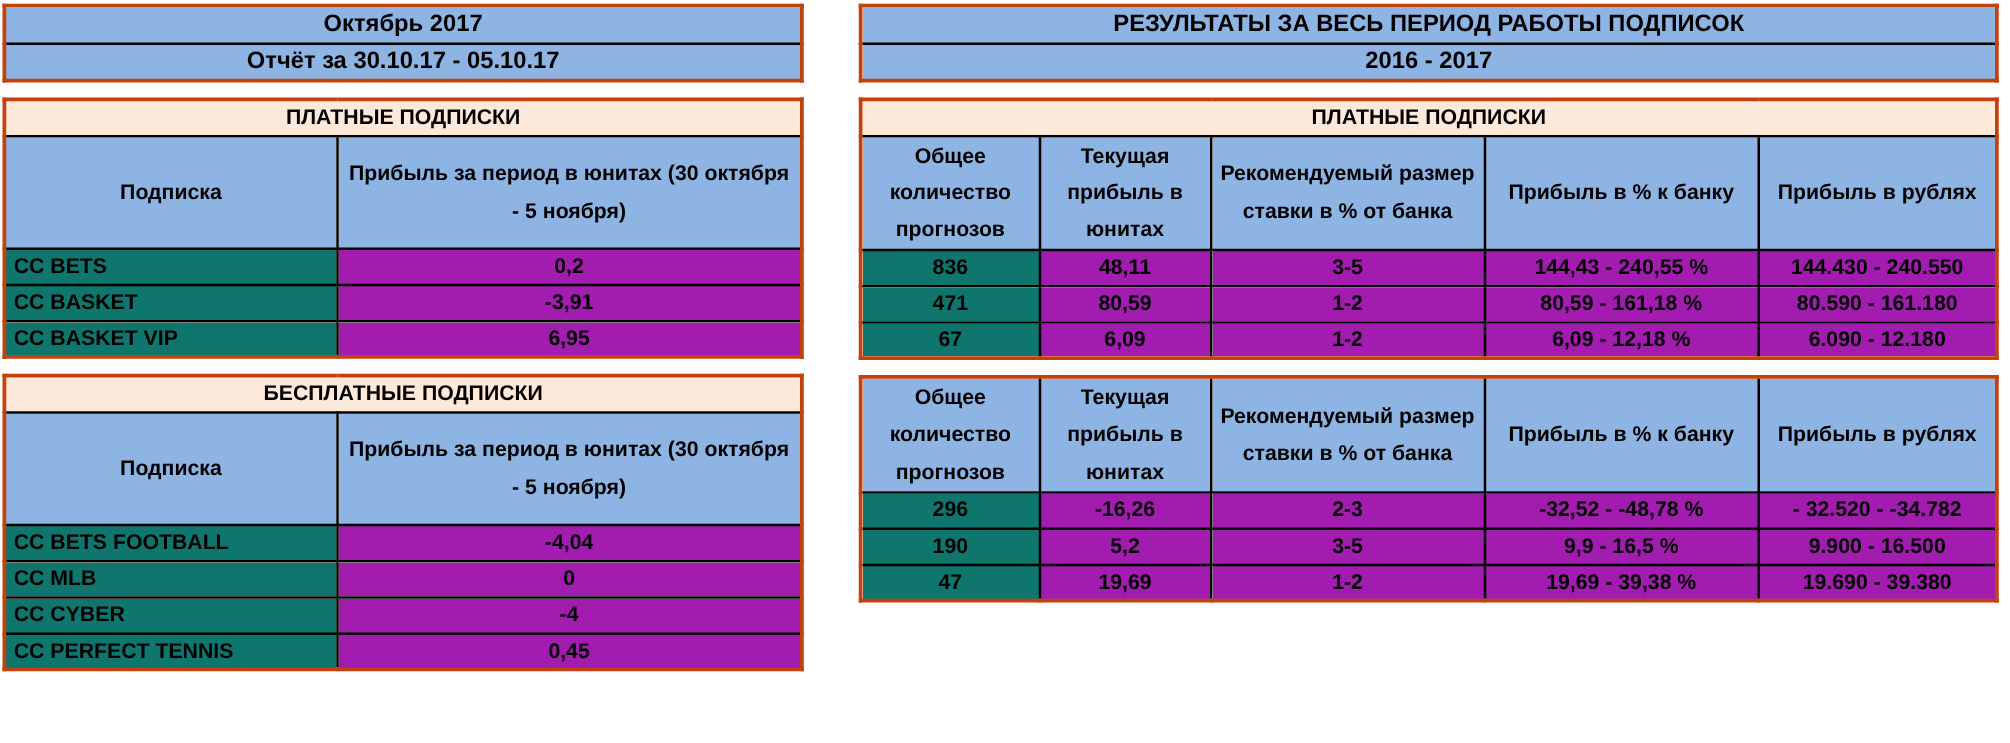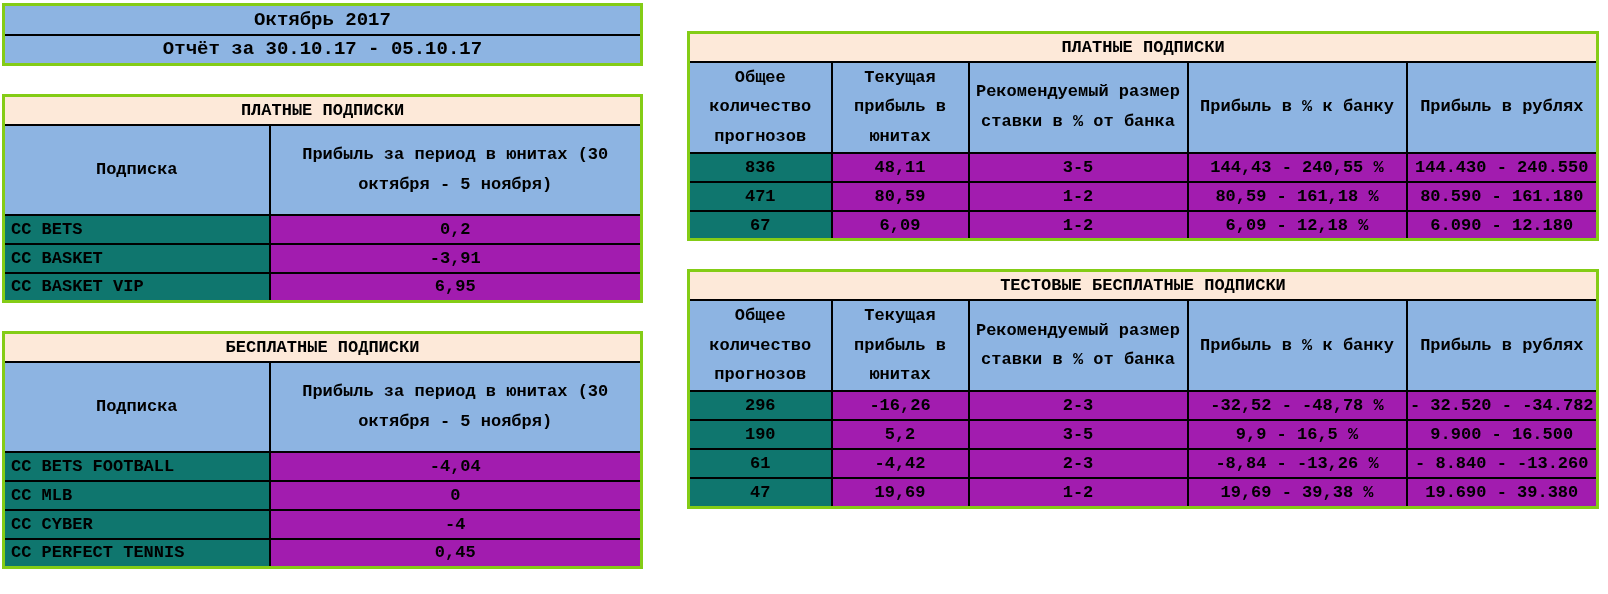--- a/index.html
+++ b/index.html
@@ -9,28 +9,28 @@
     font-family: "Liberation Sans", sans-serif;
     font-weight: bold; color: #000;
     overflow: hidden;
   }
   .page { display: flex; gap: 44px; padding: 3px 5px 0 2px; }
   .col { display: flex; flex-direction: column; }
   .col.left  { flex: 0 0 641px; width: 641px; }
   .col.right { flex: 0 0 912px; width: 912px; }
 
   table { border-collapse: collapse; width: 100%; table-layout: fixed; }
-  .hdr-table, .datatable { border: 3px solid #84cc16; font-family: Liberation Mono, monospace; }
+  .hdr-table, .datatable { border: 3px solid #c2410c; }
   .hdr-table td, .datatable td { border: 2px solid #000; text-align: center; vertical-align: middle; overflow: hidden; }
 
   .hdr-table td {
     height: 30px; font-size: 19px;
     background: #8db4e2;
   }
-  .datatable { margin-top: 28px; }
+  .datatable { margin-top: 12px; }
   .title-cell { height: 29px; background: #fde9d9; font-size: 17px; }
   .header-cell {
     height: 90px; background: #8db4e2;
     font-size: 17px; line-height: 1.75; padding: 0 6px;
   }
   .data-cell { height: 29px; font-size: 17px; background: #a21caf; white-space: nowrap; }
   .data-cell.first { background: #0f766e; }
   .left-table .data-cell.first { text-align: left; padding-left: 6px; }
 </style>
 </head>
@@ -107,20 +107,26 @@
             <td class="data-cell first">CC PERFECT TENNIS</td>
             <td class="data-cell">0,45</td>
           </tr>
         </tbody>
       </table>
   </div>
 
   <div class="col right">
     <table class="hdr-table">
       <tbody>
+        <tr>
+            <td>РЕЗУЛЬТАТЫ ЗА ВЕСЬ ПЕРИОД РАБОТЫ ПОДПИСОК</td>
+          </tr>
+        <tr>
+            <td>2016 - 2017</td>
+          </tr>
       </tbody>
     </table>
 
     <table class="datatable right-table">
       <colgroup>
         <col style="width:143px">
           <col style="width:137px">
           <col style="width:219px">
         <col style="width:219px">
           <col>
@@ -163,23 +169,20 @@
     <table class="datatable right-table">
       <colgroup>
         <col style="width:143px">
           <col style="width:137px">
           <col style="width:219px">
         <col style="width:219px">
           <col>
       </colgroup>
     <tbody>
           <tr>
-            <td colspan="5" class="title-cell">ТЕСТОВЫЕ БЕСПЛАТНЫЕ ПОДПИСКИ</td>
-          </tr>
-          <tr>
             <td class="header-cell">Общее количество прогнозов</td>
             <td class="header-cell">Текущая прибыль в юнитах</td>
             <td class="header-cell">Рекомендуемый размер ставки в % от банка</td>
             <td class="header-cell">Прибыль в % к банку</td>
             <td class="header-cell">Прибыль в рублях</td>
           </tr>
           <tr>
             <td class="data-cell first">296</td>
             <td class="data-cell">-16,26</td>
             <td class="data-cell">2-3</td>
@@ -187,27 +190,20 @@
             <td class="data-cell">- 32.520 - -34.782</td>
           </tr>
           <tr>
             <td class="data-cell first">190</td>
             <td class="data-cell">5,2</td>
             <td class="data-cell">3-5</td>
             <td class="data-cell">9,9 - 16,5 %</td>
             <td class="data-cell">9.900 - 16.500</td>
           </tr>
           <tr>
-            <td class="data-cell first">61</td>
-            <td class="data-cell">-4,42</td>
-            <td class="data-cell">2-3</td>
-            <td class="data-cell">-8,84 - -13,26 %</td>
-            <td class="data-cell">- 8.840 - -13.260</td>
-          </tr>
-          <tr>
             <td class="data-cell first">47</td>
             <td class="data-cell">19,69</td>
             <td class="data-cell">1-2</td>
             <td class="data-cell">19,69 - 39,38 %</td>
             <td class="data-cell">19.690 - 39.380</td>
           </tr>
         </tbody>
       </table>
   </div>
 

